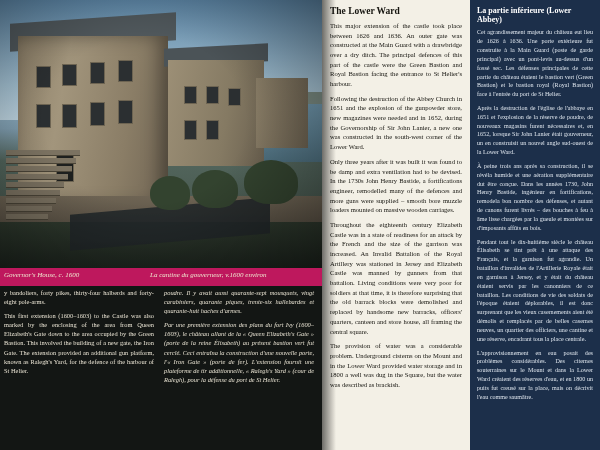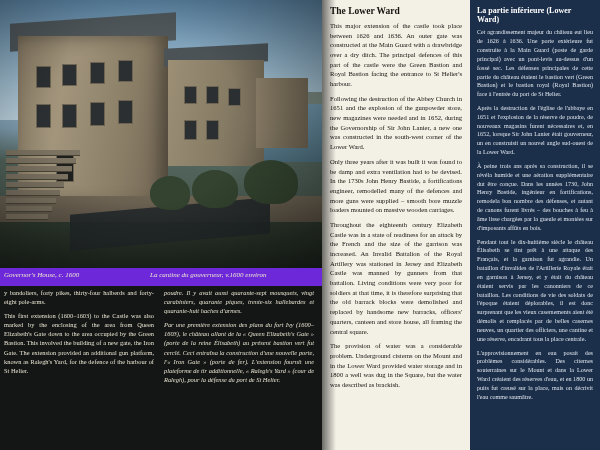--- a/index.html
+++ b/index.html
@@ -19,21 +19,21 @@
     height: 450px;
     display: flex;
     background: #111;
   }
 
   
   .left-col {
     position: relative;
     width: 322px;
     height: 450px;
-    background: #6d28d9;
+    background: #be185d;
     overflow: hidden;
   }
   .photo {
     position: absolute;
     left: 0; top: 0;
     width: 322px;
     height: 268px;
     background: linear-gradient(#6f93ad 0%, #8fb0c4 38%, #7e9cae 48%, #52655c 60%, #3e4b41 100%);
     overflow: hidden;
   }
@@ -299,21 +299,21 @@
   <div class="center-col">
     <h2>The Lower Ward</h2>
     <p>This major extension of the castle took place between 1626 and 1636. An outer gate was constructed at the Main Guard with a drawbridge over a dry ditch. The principal defences of this part of the castle were the Green Bastion and Royal Bastion facing the entrance to St Helier's harbour.</p>
     <p>Following the destruction of the Abbey Church in 1651 and the explosion of the gunpowder store, new magazines were needed and in 1652, during the Governorship of Sir John Lanier, a new one was constructed in the south-west corner of the Lower Ward.</p>
     <p>Only three years after it was built it was found to be damp and extra ventilation had to be devised. In the 1730s John Henry Bastide, a fortifications engineer, remodelled many of the defences and more guns were supplied – smooth bore muzzle loaders mounted on massive wooden carriages.</p>
     <p>Throughout the eighteenth century Elizabeth Castle was in a state of readiness for an attack by the French and the size of the garrison was increased. An Invalid Battalion of the Royal Artillery was stationed in Jersey and Elizabeth Castle was manned by gunners from that battalion. Living conditions were very poor for soldiers at that time, it is therefore surprising that the old barrack blocks were demolished and replaced by handsome new barracks, officers' quarters, canteen and store house, all framing the central square.</p>
     <p>The provision of water was a considerable problem. Underground cisterns on the Mount and in the Lower Ward provided water storage and in 1800 a well was dug in the Square, but the water was described as brackish.</p>
   </div>
 
   <div class="right-col">
-    <h2>La partie inférieure (Lower Ward)</h2>
+    <h2>La partie inférieure (Lower Abbey)</h2>
     <p>Cet agrandissement majeur du château eut lieu de 1626 à 1636. Une porte extérieure fut construite à la Main Guard (poste de garde principal) avec un pont-levis au-dessus d'un fossé sec. Les défenses principales de cette partie du château étaient le bastion vert (Green Bastion) et le bastion royal (Royal Bastion) face à l'entrée du port de St Helier.</p>
     <p>Après la destruction de l'église de l'abbaye en 1651 et l'explosion de la réserve de poudre, de nouveaux magasins furent nécessaires et, en 1652, lorsque Sir John Lanier était gouverneur, un en construisit un nouvel angle sud-ouest de la Lower Ward.</p>
     <p>À peine trois ans après sa construction, il se révéla humide et une aération supplémentaire dut être conçue. Dans les années 1730, John Henry Bastide, ingénieur en fortifications, remodela bon nombre des défenses, et autant de canons furent livrés – des bouches à feu à âme lisse chargées par la gueule et montées sur d'imposants affûts en bois.</p>
     <p>Pendant tout le dix-huitième siècle le château Élisabeth se tint prêt à une attaque des Français, et la garnison fut agrandie. Un bataillon d'invalides de l'Artillerie Royale était en garnison à Jersey, et y était du château étaient servis par les canonniers de ce bataillon. Les conditions de vie des soldats de l'époque étaient déplorables, il est donc surprenant que les vieux casernements aient été démolis et remplacés par de belles casernes neuves, un quartier des officiers, une cantine et une réserve, encadrant tous la place centrale.</p>
     <p>L'approvisionnement en eau posait des problèmes considérables. Des citernes souterraines sur le Mount et dans la Lower Ward créaient des réserves d'eau, et en 1800 un puits fut creusé sur la place, mais on décrivit l'eau comme saumâtre.</p>
   </div>
 
 </div>
 
 </body></html>

